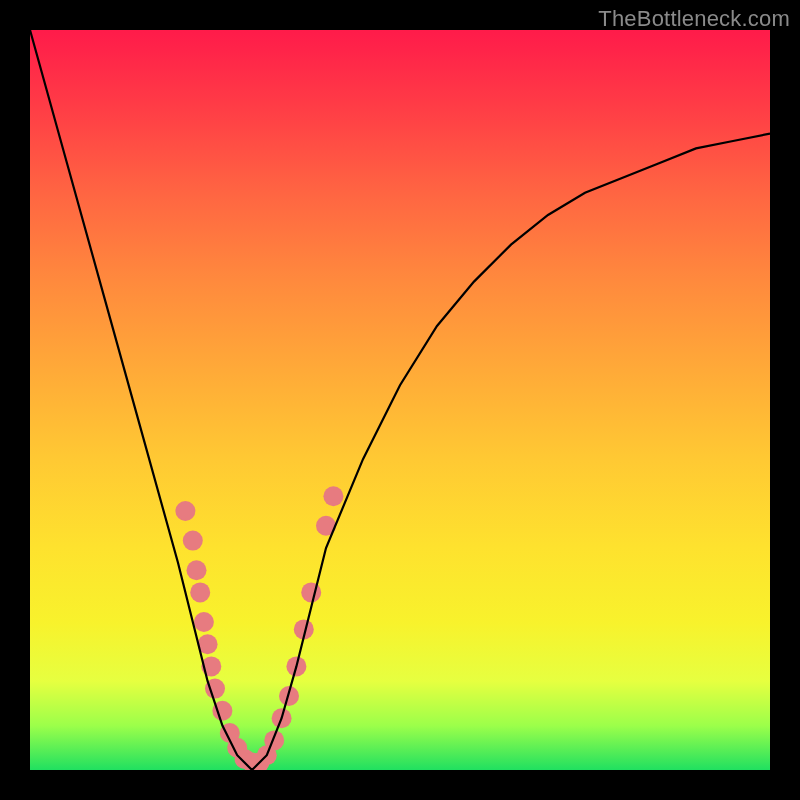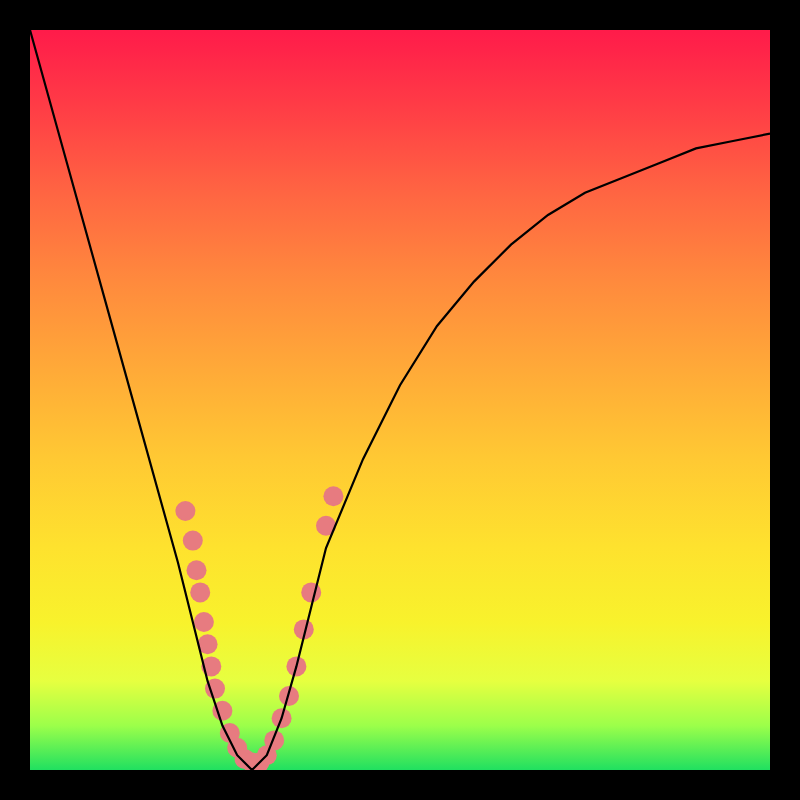--- a/index.html
+++ b/index.html
@@ -82,13 +82,14 @@
           <circle cx="259.0" cy="666.0" r="10" fill="#e77b80"></circle>
           <circle cx="266.4" cy="636.4" r="10" fill="#e77b80"></circle>
           <circle cx="273.8" cy="599.4" r="10" fill="#e77b80"></circle>
           <circle cx="281.2" cy="562.4" r="10" fill="#e77b80"></circle>
           <circle cx="296.0" cy="495.8" r="10" fill="#e77b80"></circle>
           <circle cx="303.4" cy="466.2" r="10" fill="#e77b80"></circle>
         </g>
       <path fill="none" stroke="#000000" stroke-width="2.2" d="M0.0 0.0 L37.0 133.2 L74.0 266.4 L111.0 399.6 L148.0 532.8 L162.8 592.0 L177.6 651.2 L192.4 695.6 L207.2 725.2 L222.0 740.0 L236.8 725.2 L251.6 688.2 L266.4 636.4 L281.2 577.2 L296.0 518.0 L333.0 429.2 L370.0 355.2 L407.0 296.0 L444.0 251.6 L481.0 214.6 L518.0 185.0 L555.0 162.8 L592.0 148.0 L629.0 133.2 L666.0 118.4 L703.0 111.0 L740.0 103.6"></path>
     </svg>
   </div>
+  <div class="watermark">TheBottleneck.com</div>
 </div>
 
 </body></html>

